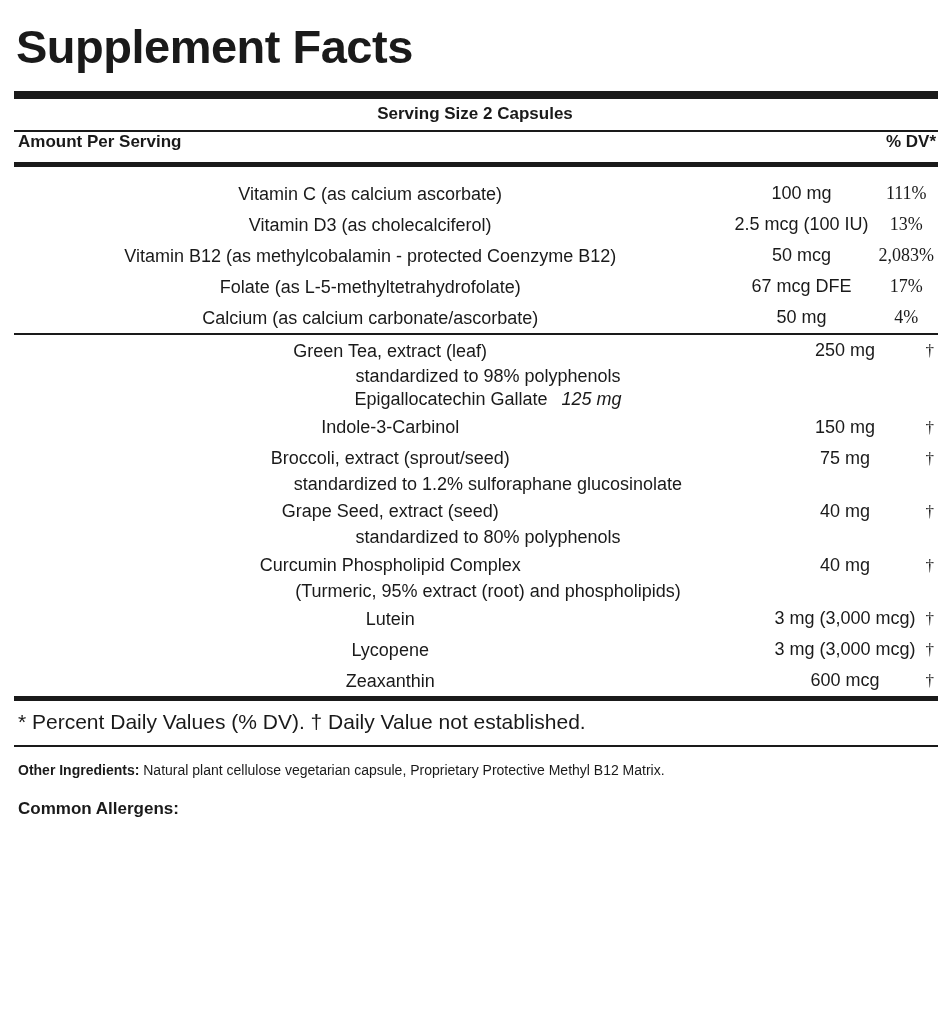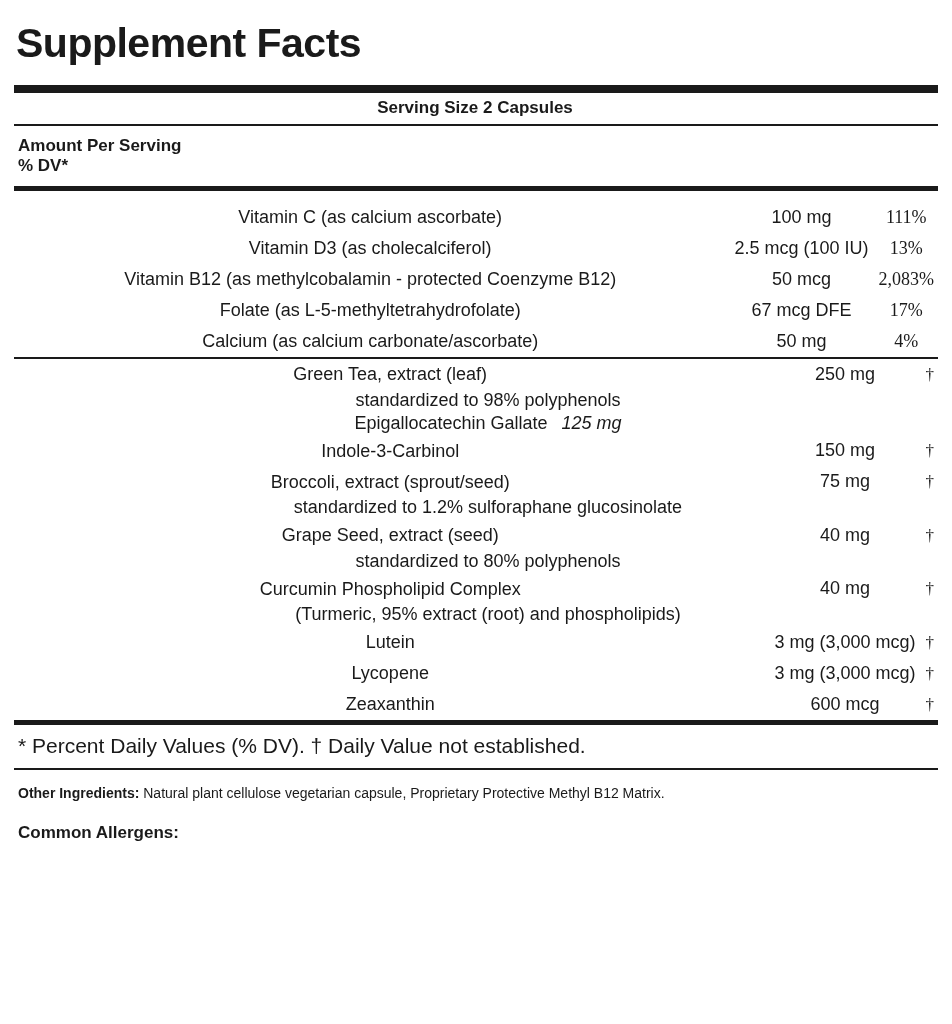--- a/index.html
+++ b/index.html
@@ -18,21 +18,21 @@
   .panel {
     position: absolute;
     left: 0;
     top: 0;
     width: 952px;
     height: 1024px;
     box-sizing: border-box;
     padding: 22px 14px 0 14px;
   }
   .title {
-    font-size: 41px;
+    font-size: 47px;
     font-weight: bold;
     letter-spacing: -0.5px;
     margin: 0 0 20px 2px;
     line-height: 1.05;
   }
   .rule-heavy {
     height: 8px;
     background: #1a1a1a;
     margin: 0;
   }
@@ -51,22 +51,21 @@
     justify-content: center;
     font-size: 17px;
     font-weight: bold;
     padding: 5px 2px 6px 0;
   }
   .amount-row {
     display: flex;
     justify-content: space-between;
     font-size: 17px;
     font-weight: bold;
-    padding: 10px 2px 10px 4px;
-    flex-direction: column;
+    padding: 0 2px 10px 4px;
   }
   table.facts {
     width: 100%;
     border-collapse: collapse;
     font-size: 18px;
   }
   table.facts td {
     vertical-align: bottom;
     padding: 0;
   }

